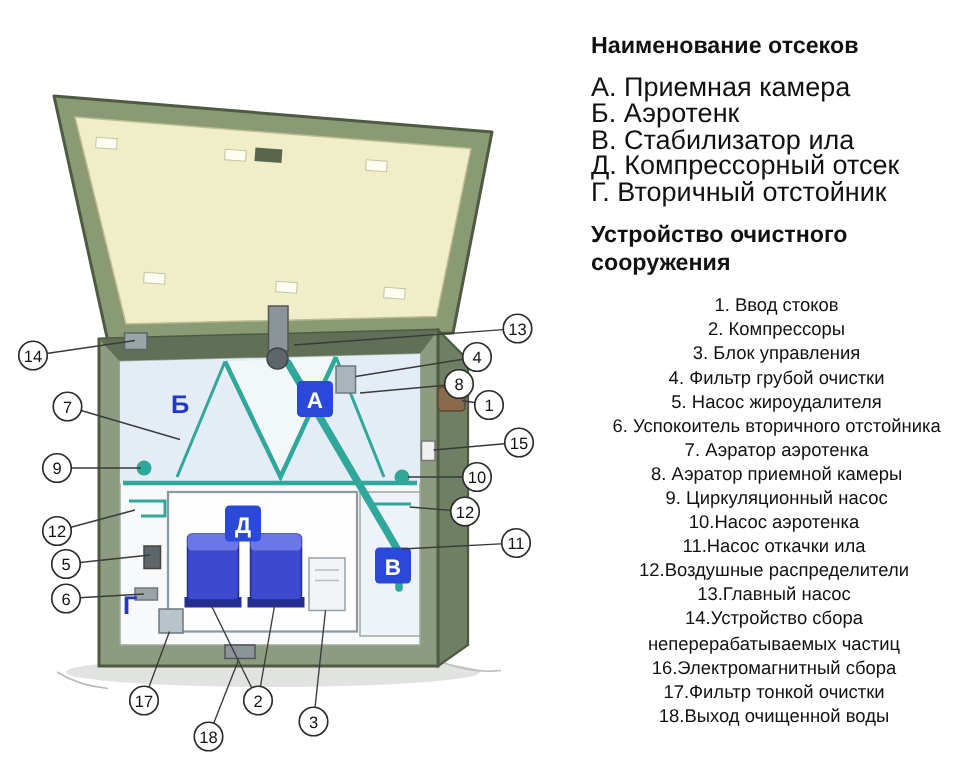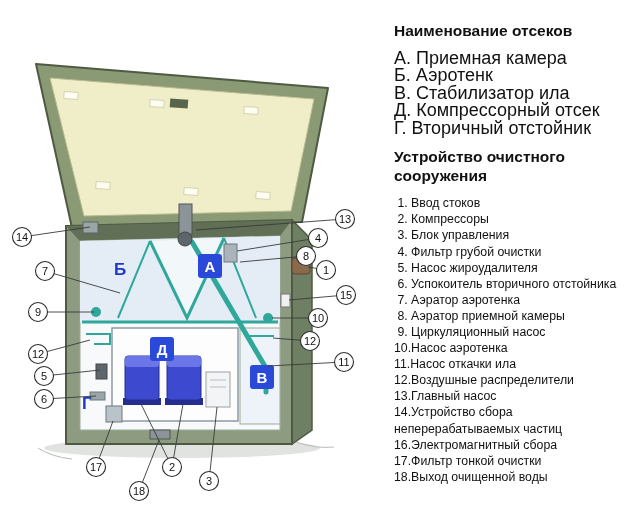--- a/index.html
+++ b/index.html
@@ -9,21 +9,21 @@
     -webkit-font-smoothing:antialiased;
   }
   .stage{position:relative;width:640px;height:520px;overflow:hidden;background:#fff;}
   svg.diagram{position:absolute;left:0;top:0;}
 
   .legend{position:absolute;left:394px;top:22px;width:244px;color:#111;}
   .legend h3{font-size:15.5px;font-weight:bold;margin:0 0 9px 0;line-height:1.22;}
   .comp-list{margin-bottom:11px;}
   .comp-item{font-size:18px;line-height:17.5px;}
   .comp-item .key{white-space:pre;margin-right:5px;}
-  .dev-list{margin:0;}
+  .dev-list{margin:0;text-align:center;}
   .dev-item{font-size:12.3px;line-height:16.1px;}
   .dev-item .num{white-space:pre;}
 
   
   .ltr{font:bold 17px "Liberation Sans", sans-serif;fill:#2038c8;}
   .chip{font:bold 15px "Liberation Sans", sans-serif;fill:#ffffff;text-anchor:middle;}
   .cnum{font:11px "Liberation Sans", sans-serif;fill:#111;text-anchor:middle;}
   .leader{stroke:#3a3a3a;stroke-width:0.9;}
   .cc{fill:#ffffff;stroke:#2b2b2b;stroke-width:1.1;}
 </style>

